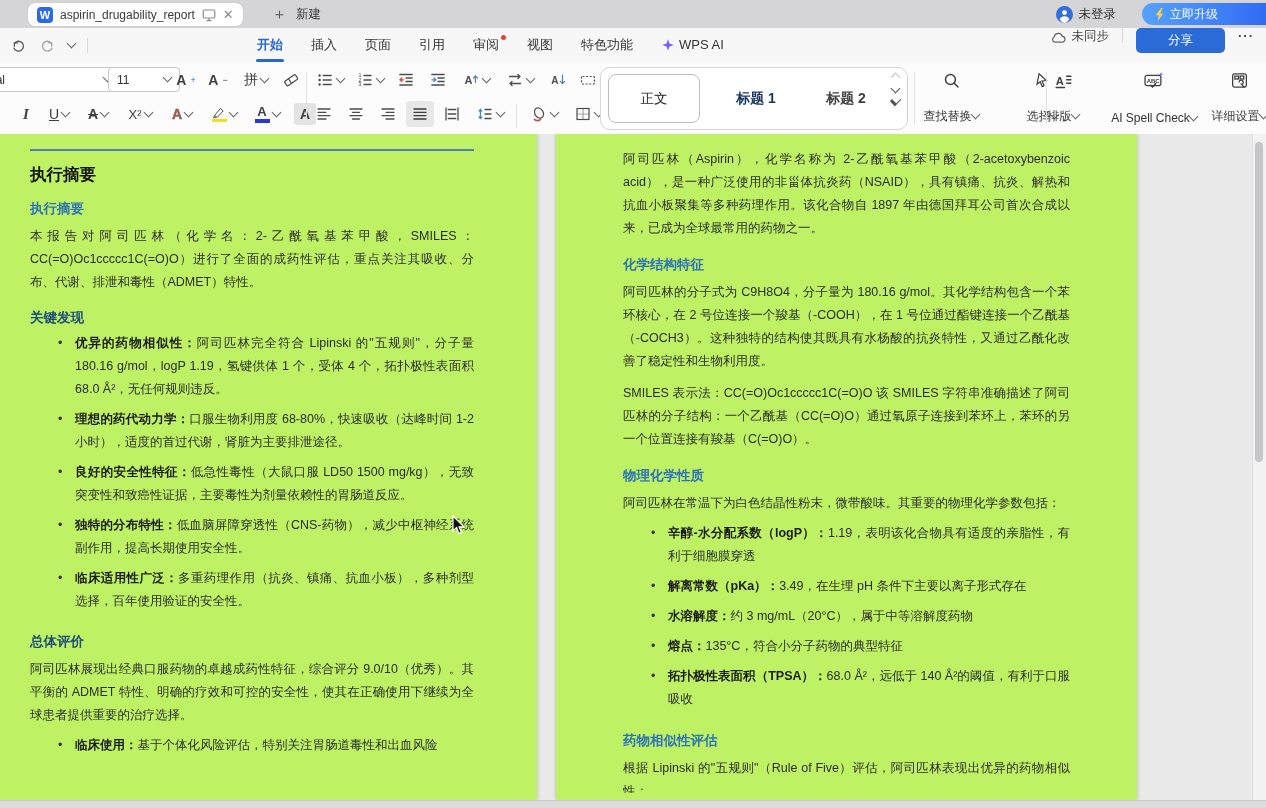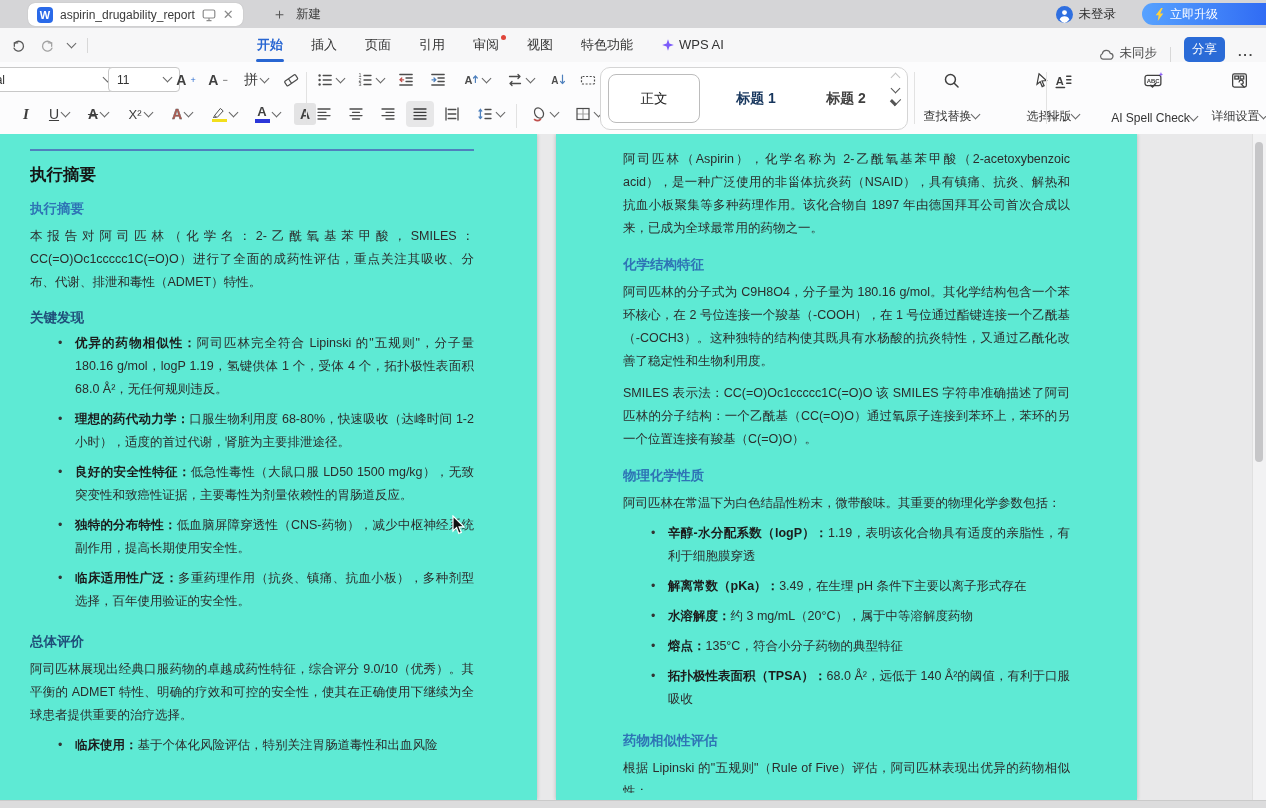--- a/index.html
+++ b/index.html
@@ -28,23 +28,23 @@
   .mb-left{position:absolute;left:10px;top:0;height:34px;display:flex;align-items:center;gap:12px;}
   .vdiv{width:1px;height:15px;background:#d8d8d8;}
   .tabs{position:absolute;left:243px;top:0;height:34px;display:flex;}
   .mtab{height:34px;line-height:34px;padding:0 14px;font-size:13px;color:#333;position:relative;text-align:center;}
   .mtab.active{color:#2866d2;font-weight:600;}
   .mtab.active::after{content:"";position:absolute;left:50%;transform:translateX(-50%);bottom:0;
                       width:28px;height:3px;border-radius:2px;background:#2866d2;}
   .mtab.dot::before{content:"";position:absolute;top:7px;right:7px;width:5px;height:5px;border-radius:50%;
                     background:#e0453a;}
   .mtab.ai{display:flex;align-items:center;gap:4px;}
-  .mb-right{position:absolute;right:12px;top:0;height:34px;display:flex;align-items:flex-end;gap:13px;}
+  .mb-right{position:absolute;right:12px;top:0;height:34px;display:flex;align-items:flex-start;gap:13px;}
   .sync{display:flex;align-items:center;gap:5px;font-size:12.5px;color:#444;}
-  .share-btn{height:25px;padding:0 8px;border-radius:5px;background:#2a6bd7;color:#fff;font-size:12.5px;
+  .share-btn{height:25px;padding:0 32px;border-radius:5px;background:#2a6bd7;color:#fff;font-size:12.5px;
              display:flex;align-items:center;}
   .more{font-size:13px;color:#444;letter-spacing:1px;font-weight:bold;}
   
   .toolbar{position:absolute;left:0;top:62px;width:100%;height:72px;background:#fcfcfd;
            border-bottom:1px solid #d9d9d9;overflow:hidden;}
   .tb{position:absolute;height:26px;display:flex;align-items:center;justify-content:center;
       border-radius:4px;color:#3d3d3d;font-size:13px;gap:3px;}
   .row1{top:5px;}.row2{top:39px;}
   .chev{width:6px;height:6px;border-right:1.4px solid #666;border-bottom:1.4px solid #666;
         transform:rotate(45deg);margin-top:-4px;display:inline-block;}
@@ -68,21 +68,21 @@
   .garrows{position:absolute;right:5px;top:6px;width:14px;display:flex;flex-direction:column;
            align-items:center;gap:4px;}
   .gar{width:6px;height:6px;border-right:1.3px solid #9a9a9a;border-bottom:1.3px solid #9a9a9a;}
   .up{transform:rotate(-135deg);border-color:#c3c3c3;}
   .dn{transform:rotate(45deg);border-color:#555;}
   .vtool{position:absolute;top:6px;width:86px;height:60px;display:flex;flex-direction:column;
          align-items:center;justify-content:space-between;padding:3px 0;box-sizing:border-box;}
   .vlabel{font-size:12px;color:#343434;display:flex;align-items:center;gap:0;white-space:nowrap;}
   
   .docarea{position:absolute;left:0;top:134px;width:100%;height:666px;background:#e9e9ea;overflow:hidden;}
-  .page{position:absolute;top:0;background:#5eead4;box-shadow:0 0 4px rgba(0,0,0,.22);height:666px;}
+  .page{position:absolute;top:0;background:#bef264;box-shadow:0 0 4px rgba(0,0,0,.22);height:666px;}
   .page-l{left:-48px;width:585px;}
   .page-r{left:556px;width:581px;}
   .pinner{position:relative;margin:11px 63px 0 78px;height:648px;overflow:hidden;
           display:flex;flex-direction:column;}
   .page-r .pinner{margin:11px 67px 0 67px;}
   .dtext{font-size:12.5px;line-height:23px;color:#2c2c2c;text-align:justify;}
   .dhr{border-top:2px solid #4f81bd;margin:4px 0 6px;}
   .dhr:last-child{margin-top:auto;margin-bottom:10px;}
   .dh1{font-size:16.5px;line-height:25px;font-weight:bold;color:#151515;margin:5px 0 3px;}
   .dh2{font-size:13.5px;line-height:21px;font-weight:bold;color:#2e74b5;margin:8px 0 3px;}

